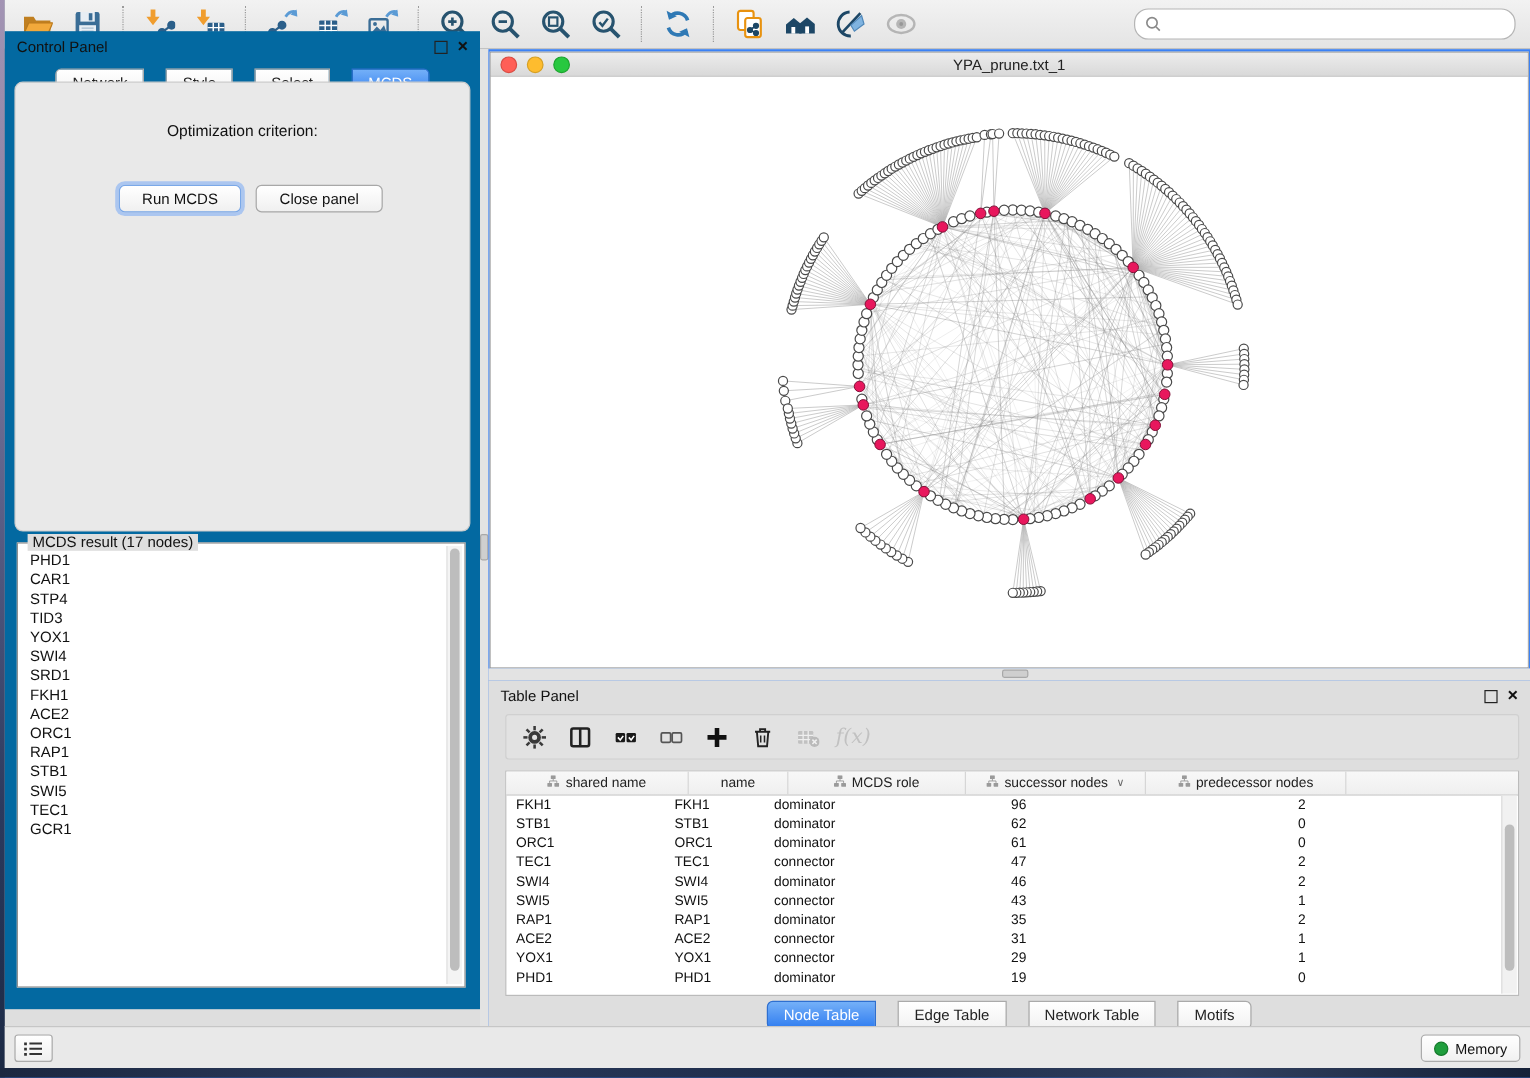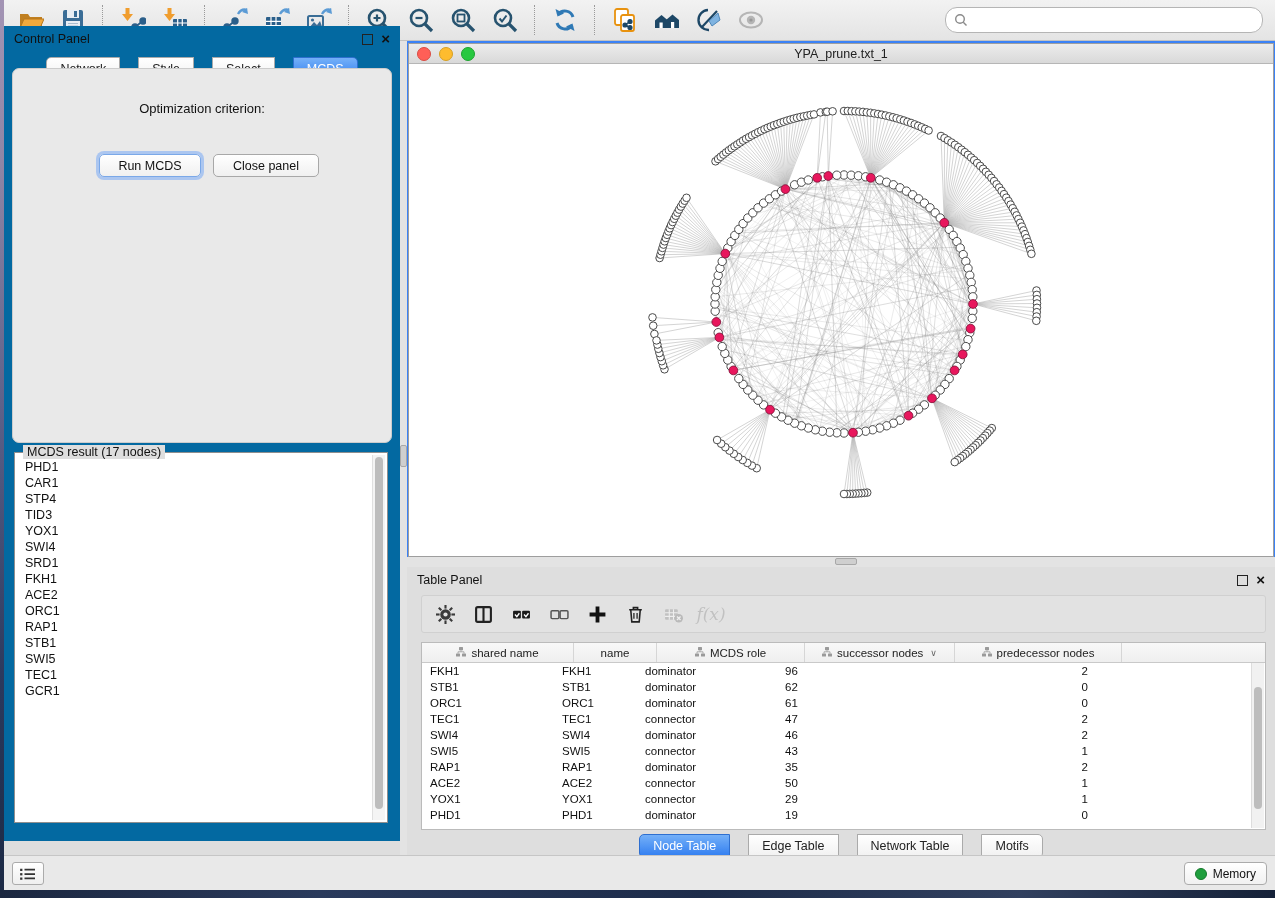--- a/index.html
+++ b/index.html
@@ -86,21 +86,21 @@
   .fx{font-family:"DejaVu Serif","Liberation Serif",serif;font-style:italic;font-size:17px;color:#9a9a9a;}
   #nodetable{position:absolute;left:14px;top:75px;right:9px;height:188px;background:#fff;border:1px solid #bbb;box-sizing:border-box;}
   #nt-head{display:flex;height:19px;background:linear-gradient(#f8f8f8,#efefef);border-bottom:1px solid #c9c9c9;}
   .hcell{display:flex;align-items:center;justify-content:center;gap:5px;font-size:11.5px;color:#222;
     border-right:1px solid #d6d6d6;box-sizing:border-box;overflow:hidden;white-space:nowrap;}
   .hcell .sort{color:#666;font-size:9px;margin-left:2px;}
   .hfill{flex:1;border-right:none;}
   .trow{display:flex;height:16px;line-height:16px;font-size:11.5px;color:#111;}
   .tcell{box-sizing:border-box;white-space:nowrap;overflow:hidden;}
   .al{padding-left:8px;text-align:left;}
-  .ar3{padding-right:22px;text-align:left;}
+  .ar3{padding-right:22px;text-align:center;}
   .ar4{padding-right:14px;text-align:right;}
   #nt-scroll{position:absolute;top:20px;right:1px;bottom:1px;width:12px;background:#f1f1f1;border-left:1px solid #dddddd;}
   .thumbv{position:absolute;left:1.5px;width:8px;background:#bdbdbd;border-radius:4px;}
   #nt-scroll .thumbv{top:24px;height:122px;}
   #result-scroll .thumbv{top:2px;height:352px;left:1.5px;}
   #tp-tabs{position:absolute;left:0;top:267px;width:100%;justify-content:center;}
   
   #statusbar{position:absolute;left:0;bottom:0;right:0;height:34px;background:#e9e9e9;border-top:1px solid #c6c6c6;}
   #status-left-btn{position:absolute;left:8px;top:6px;width:30px;height:21px;background:linear-gradient(#fff,#efefef);
     border:1px solid #ababab;border-radius:3px;display:flex;align-items:center;justify-content:center;}
@@ -1241,21 +1241,21 @@
               <div class="tcell al" style="width: 132px;">RAP1</div>
               <div class="tcell al" style="width: 83px;">RAP1</div>
               <div class="tcell al" style="width: 148px;">dominator</div>
               <div class="tcell ar3" style="width: 150px;">35</div>
               <div class="tcell ar4" style="width: 167px;">2</div>
             </div>
             <div class="trow">
               <div class="tcell al" style="width: 132px;">ACE2</div>
               <div class="tcell al" style="width: 83px;">ACE2</div>
               <div class="tcell al" style="width: 148px;">connector</div>
-              <div class="tcell ar3" style="width: 150px;">50</div>
+              <div class="tcell ar3" style="width: 150px;">31</div>
               <div class="tcell ar4" style="width: 167px;">1</div>
             </div>
             <div class="trow">
               <div class="tcell al" style="width: 132px;">YOX1</div>
               <div class="tcell al" style="width: 83px;">YOX1</div>
               <div class="tcell al" style="width: 148px;">connector</div>
               <div class="tcell ar3" style="width: 150px;">29</div>
               <div class="tcell ar4" style="width: 167px;">1</div>
             </div>
             <div class="trow">

